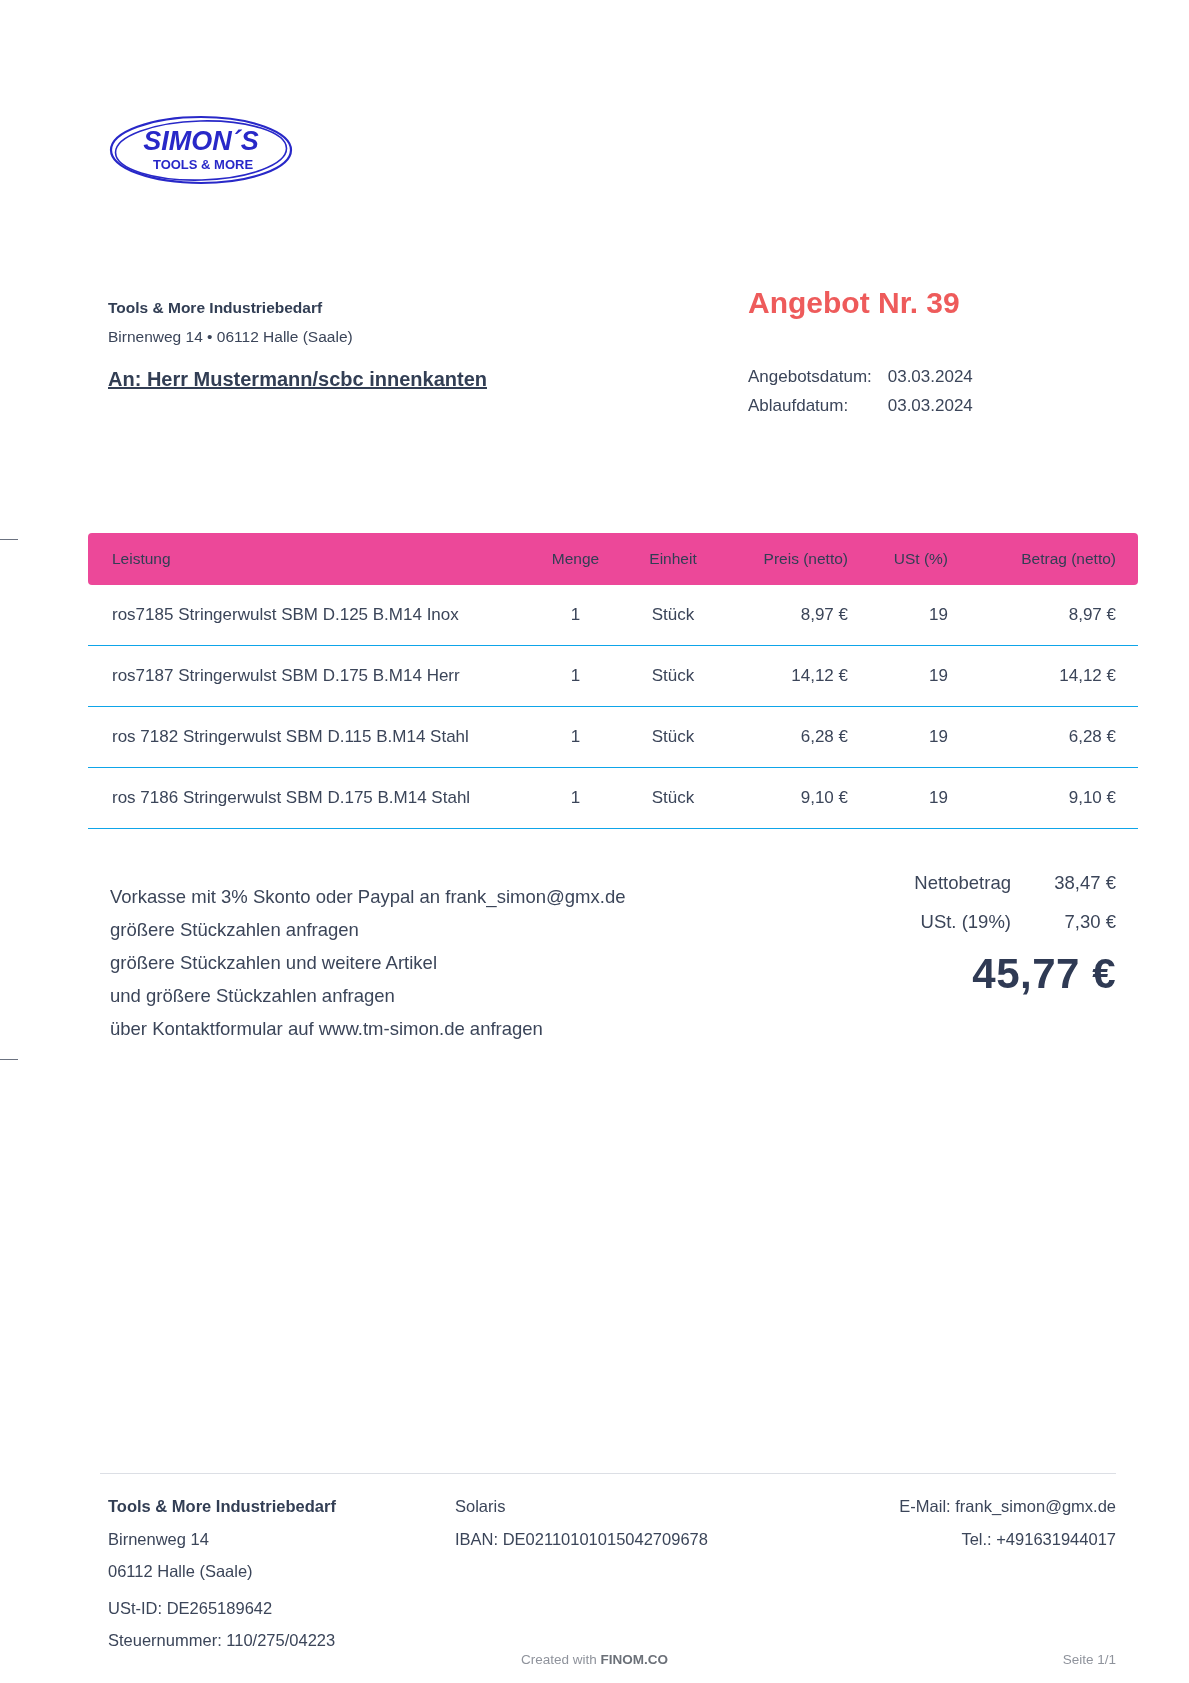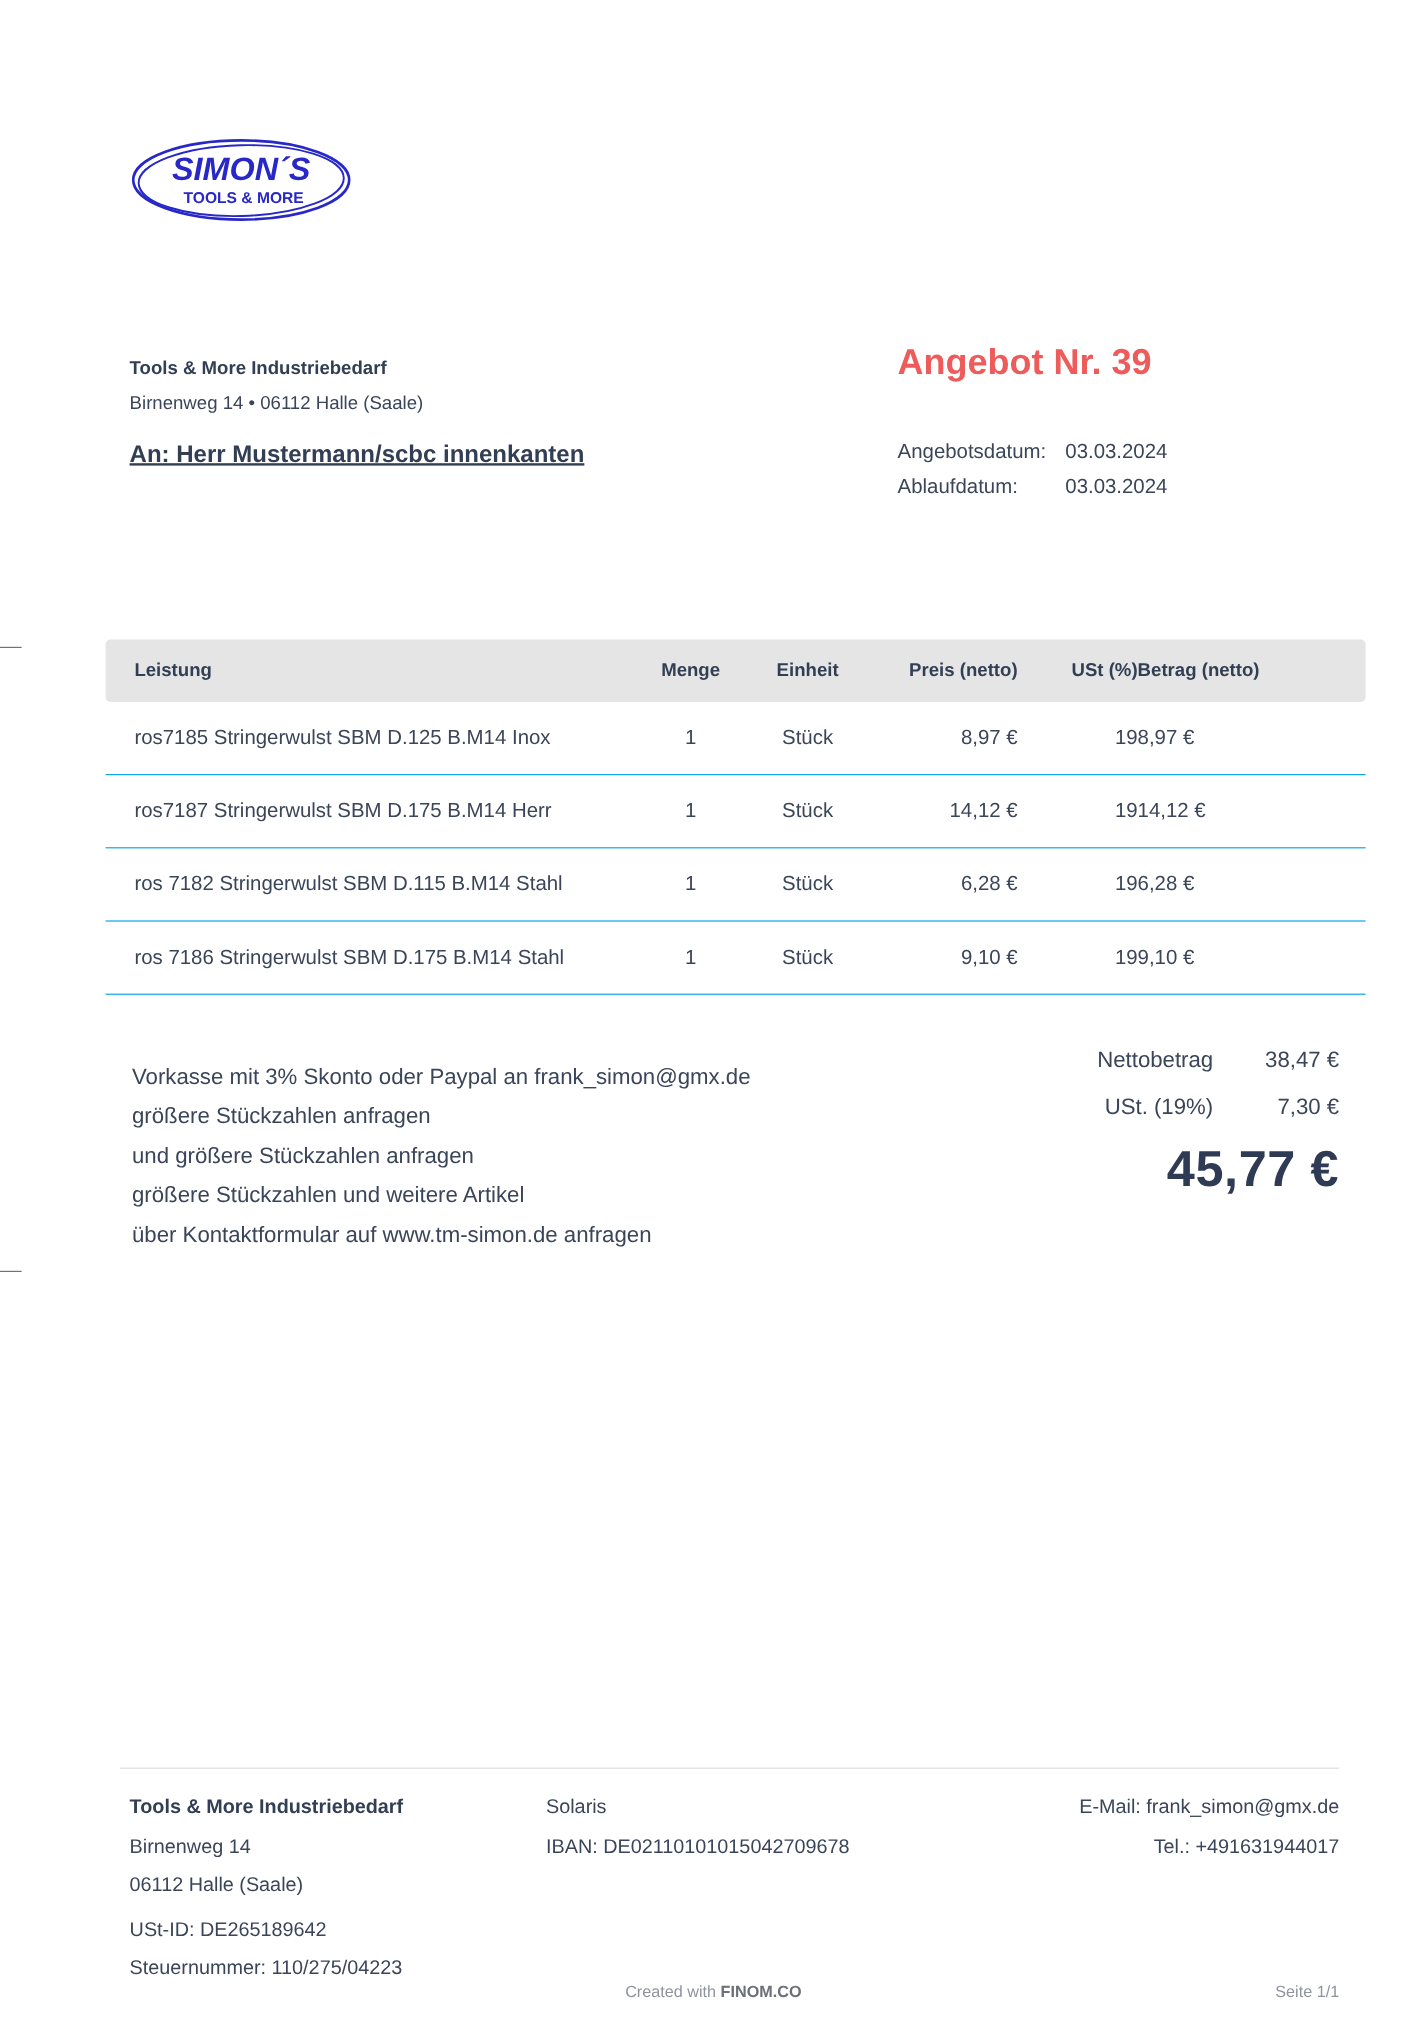--- a/index.html
+++ b/index.html
@@ -18,30 +18,30 @@
   .offer-row{position:absolute;left:748px;font-size:17px;color:#3b4559;}
   .offer-row .lbl{display:inline-block;width:135px;margin-top:20px;}
   .offer-row1{top:347px;}
   .offer-row2{top:376px;}
   
   .fold-mark{position:absolute;left:0;width:18px;border-top:1.5px solid #6b7280;}
   .fold-1{top:539px;}
   .fold-2{top:1059px;}
   
   .table{position:absolute;left:88px;top:533px;width:1050px;}
-  .t-head{display:flex;align-items:center;height:52px;background:#e5e5e5;border-radius:4px;
-          font-size:15.5px;font-weight:bold;color:#323e54;}
+  .t-head{display:flex;align-items:center;height:52px;background:#ec4899;border-radius:4px;
+          font-size:15.5px;font-weight:normal;color:#323e54;}
   .t-row{display:flex;align-items:center;height:60px;border-bottom:1px solid #0ea5e9;font-size:17px;}
   .c{box-sizing:border-box;}
   .c-leistung{flex:1;padding-left:24px;text-align:left;}
   .c-menge{width:85px;text-align:center;}
   .c-einheit{width:110px;text-align:center;}
   .c-preis{width:120px;text-align:right;}
   .c-ust{width:100px;text-align:right;}
-  .c-betrag{width:190px;text-align:left;padding-right:22px;}
+  .c-betrag{width:190px;text-align:right;padding-right:22px;}
   .t-head .c-betrag{padding-right:22px;}
   
   .notes{position:absolute;left:110px;top:880px;width:600px;font-size:18.5px;line-height:33px;}
   
   .totals{position:absolute;left:820px;top:872px;width:296px;font-size:18.5px;}
   .totals-row{display:flex;align-items:center;margin-bottom:17px;}
   .totals-row .t-lbl{flex:1;text-align:right;}
   .totals-row .t-val{width:105px;text-align:right;}
   .grand-total{margin-top:6px;text-align:right;font-size:42px;font-weight:bold;color:#2f3a54;letter-spacing:0.5px;}
   
@@ -126,22 +126,22 @@
       <span class="c c-einheit">Stück</span>
       <span class="c c-preis">9,10 €</span>
       <span class="c c-ust">19</span>
       <span class="c c-betrag">9,10 €</span>
     </div>
   </div>
 
   <div class="notes">
     <div>Vorkasse mit 3% Skonto oder Paypal an frank_simon@gmx.de</div>
     <div>größere Stückzahlen anfragen</div>
+    <div>größere Stückzahlen und weitere Artikel</div>
     <div>und größere Stückzahlen anfragen</div>
-    <div>größere Stückzahlen und weitere Artikel</div>
     <div>über Kontaktformular auf www.tm-simon.de anfragen</div>
   </div>
 
   <div class="totals">
     <div class="totals-row">
       <span class="t-lbl">Nettobetrag</span>
       <span class="t-val">38,47 €</span>
     </div>
     <div class="totals-row">
       <span class="t-lbl">USt. (19%)</span>

